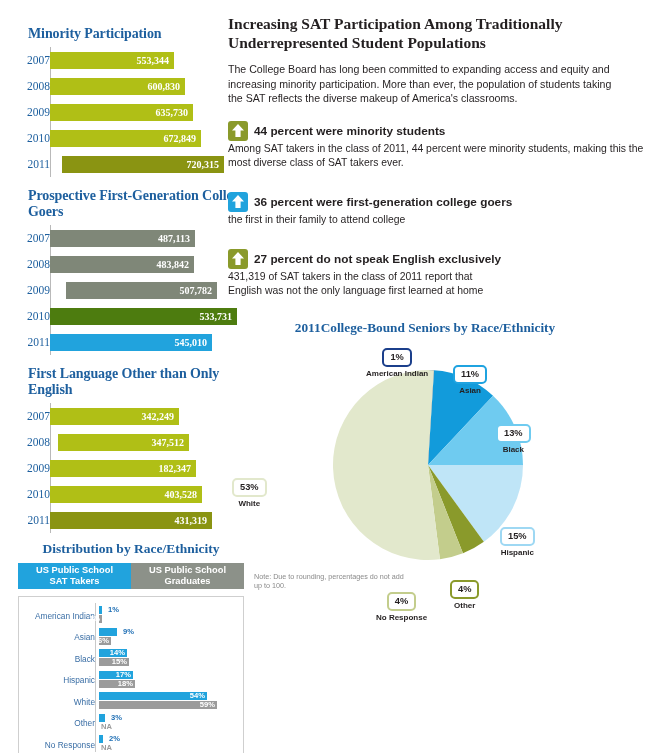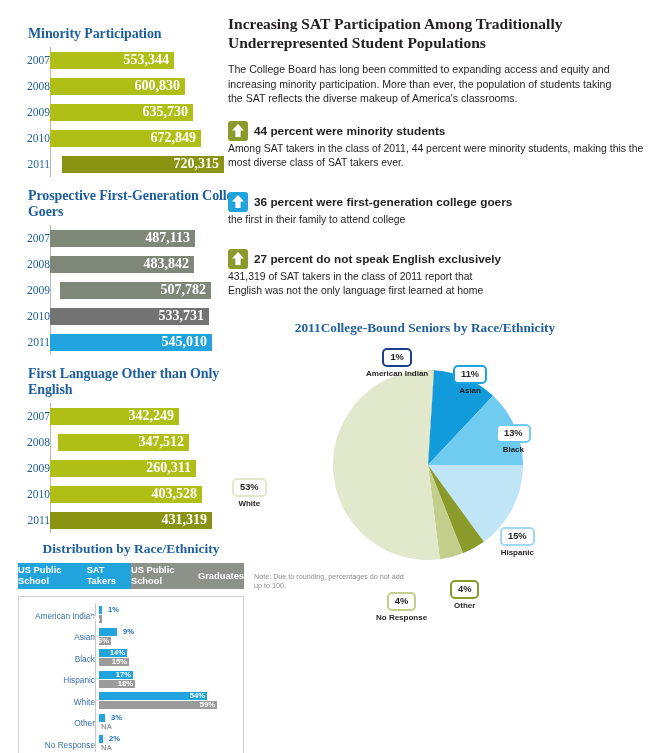--- a/index.html
+++ b/index.html
@@ -32,32 +32,32 @@
     position:relative;height:26px;display:flex;align-items:center;
   }
   .bar-year{
     width:28px;text-align:right;font-family:"Liberation Serif", serif;
     font-size:11.5px;color:#1d5f9e;font-weight:normal;margin-right:0;
   }
   .bar-wrap{position:relative;height:17px;margin-left:0;flex:0 0 auto;}
   .bar{
     height:17px;display:flex;align-items:center;justify-content:flex-end;
     box-sizing:border-box;padding-right:5px;
-    color:#ffffff;font-size:14px;font-weight:bold;
+    color:#ffffff;font-size:10px;font-weight:bold;
     font-family:"Liberation Serif", serif;
   }
 
   
   .dist-title{
     font-family:"Liberation Serif", serif;font-weight:bold;
     color:#1d5f9e;font-size:13.5px;text-align:center;margin-top:8px;
   }
   .legend-tabs{display:flex;margin:6px 18px 0 18px;}
   .legend-tab{
-    flex:1;height:26px;display:flex;
+    flex:1;height:26px;display:flex;flex-direction:column;
     align-items:center;justify-content:center;
     color:#ffffff;font-size:9.3px;font-weight:bold;line-height:11px;
   }
   .dist-box{
     margin:7px 18px 0 18px;border:1px solid #cfcfcf;background:#ffffff;
     padding:8px 6px 4px 4px;position:relative;height:165px;box-sizing:border-box;
   }
   .dist-axis{position:absolute;left:76px;top:6px;bottom:8px;width:1px;background:#c9c9c9;}
   .dist-row{display:flex;align-items:center;height:21.5px;position:relative;}
   .dist-label{
@@ -195,30 +195,30 @@
             <div class="bar-row">
               <div class="bar-year">2008</div>
               <div class="bar-wrap" style="margin-left:0px;width:144px">
                 <div class="bar" style="width:144px;background:#7f8778">
                   <span>483,842</span>
                 </div>
               </div>
             </div>
             <div class="bar-row">
               <div class="bar-year">2009</div>
-              <div class="bar-wrap" style="margin-left:10px;width:151px">
+              <div class="bar-wrap" style="margin-left:16px;width:151px">
                 <div class="bar" style="width:151px;background:#7f8778">
                   <span>507,782</span>
                 </div>
               </div>
             </div>
             <div class="bar-row">
               <div class="bar-year">2010</div>
               <div class="bar-wrap" style="margin-left:0px;width:159px">
-                <div class="bar" style="width:159px;background:#737373">
+                <div class="bar" style="width:187px;background:#4d7c0f">
                   <span>533,731</span>
                 </div>
               </div>
             </div>
             <div class="bar-row">
               <div class="bar-year">2011</div>
               <div class="bar-wrap" style="margin-left:0px;width:162px">
                 <div class="bar" style="width:162px;background:#21a3dd">
                   <span>545,010</span>
                 </div>
@@ -246,21 +246,21 @@
               <div class="bar-wrap" style="margin-left:8px;width:131px">
                 <div class="bar" style="width:131px;background:#b0bf16">
                   <span>347,512</span>
                 </div>
               </div>
             </div>
             <div class="bar-row">
               <div class="bar-year">2009</div>
               <div class="bar-wrap" style="margin-left:0px;width:146px">
                 <div class="bar" style="width:146px;background:#b0bf16">
-                  <span>260,311</span>
+                  <span>182,347</span>
                 </div>
               </div>
             </div>
             <div class="bar-row">
               <div class="bar-year">2010</div>
               <div class="bar-wrap" style="margin-left:0px;width:152px">
                 <div class="bar" style="width:152px;background:#b0bf16">
                   <span>403,528</span>
                 </div>
               </div>

